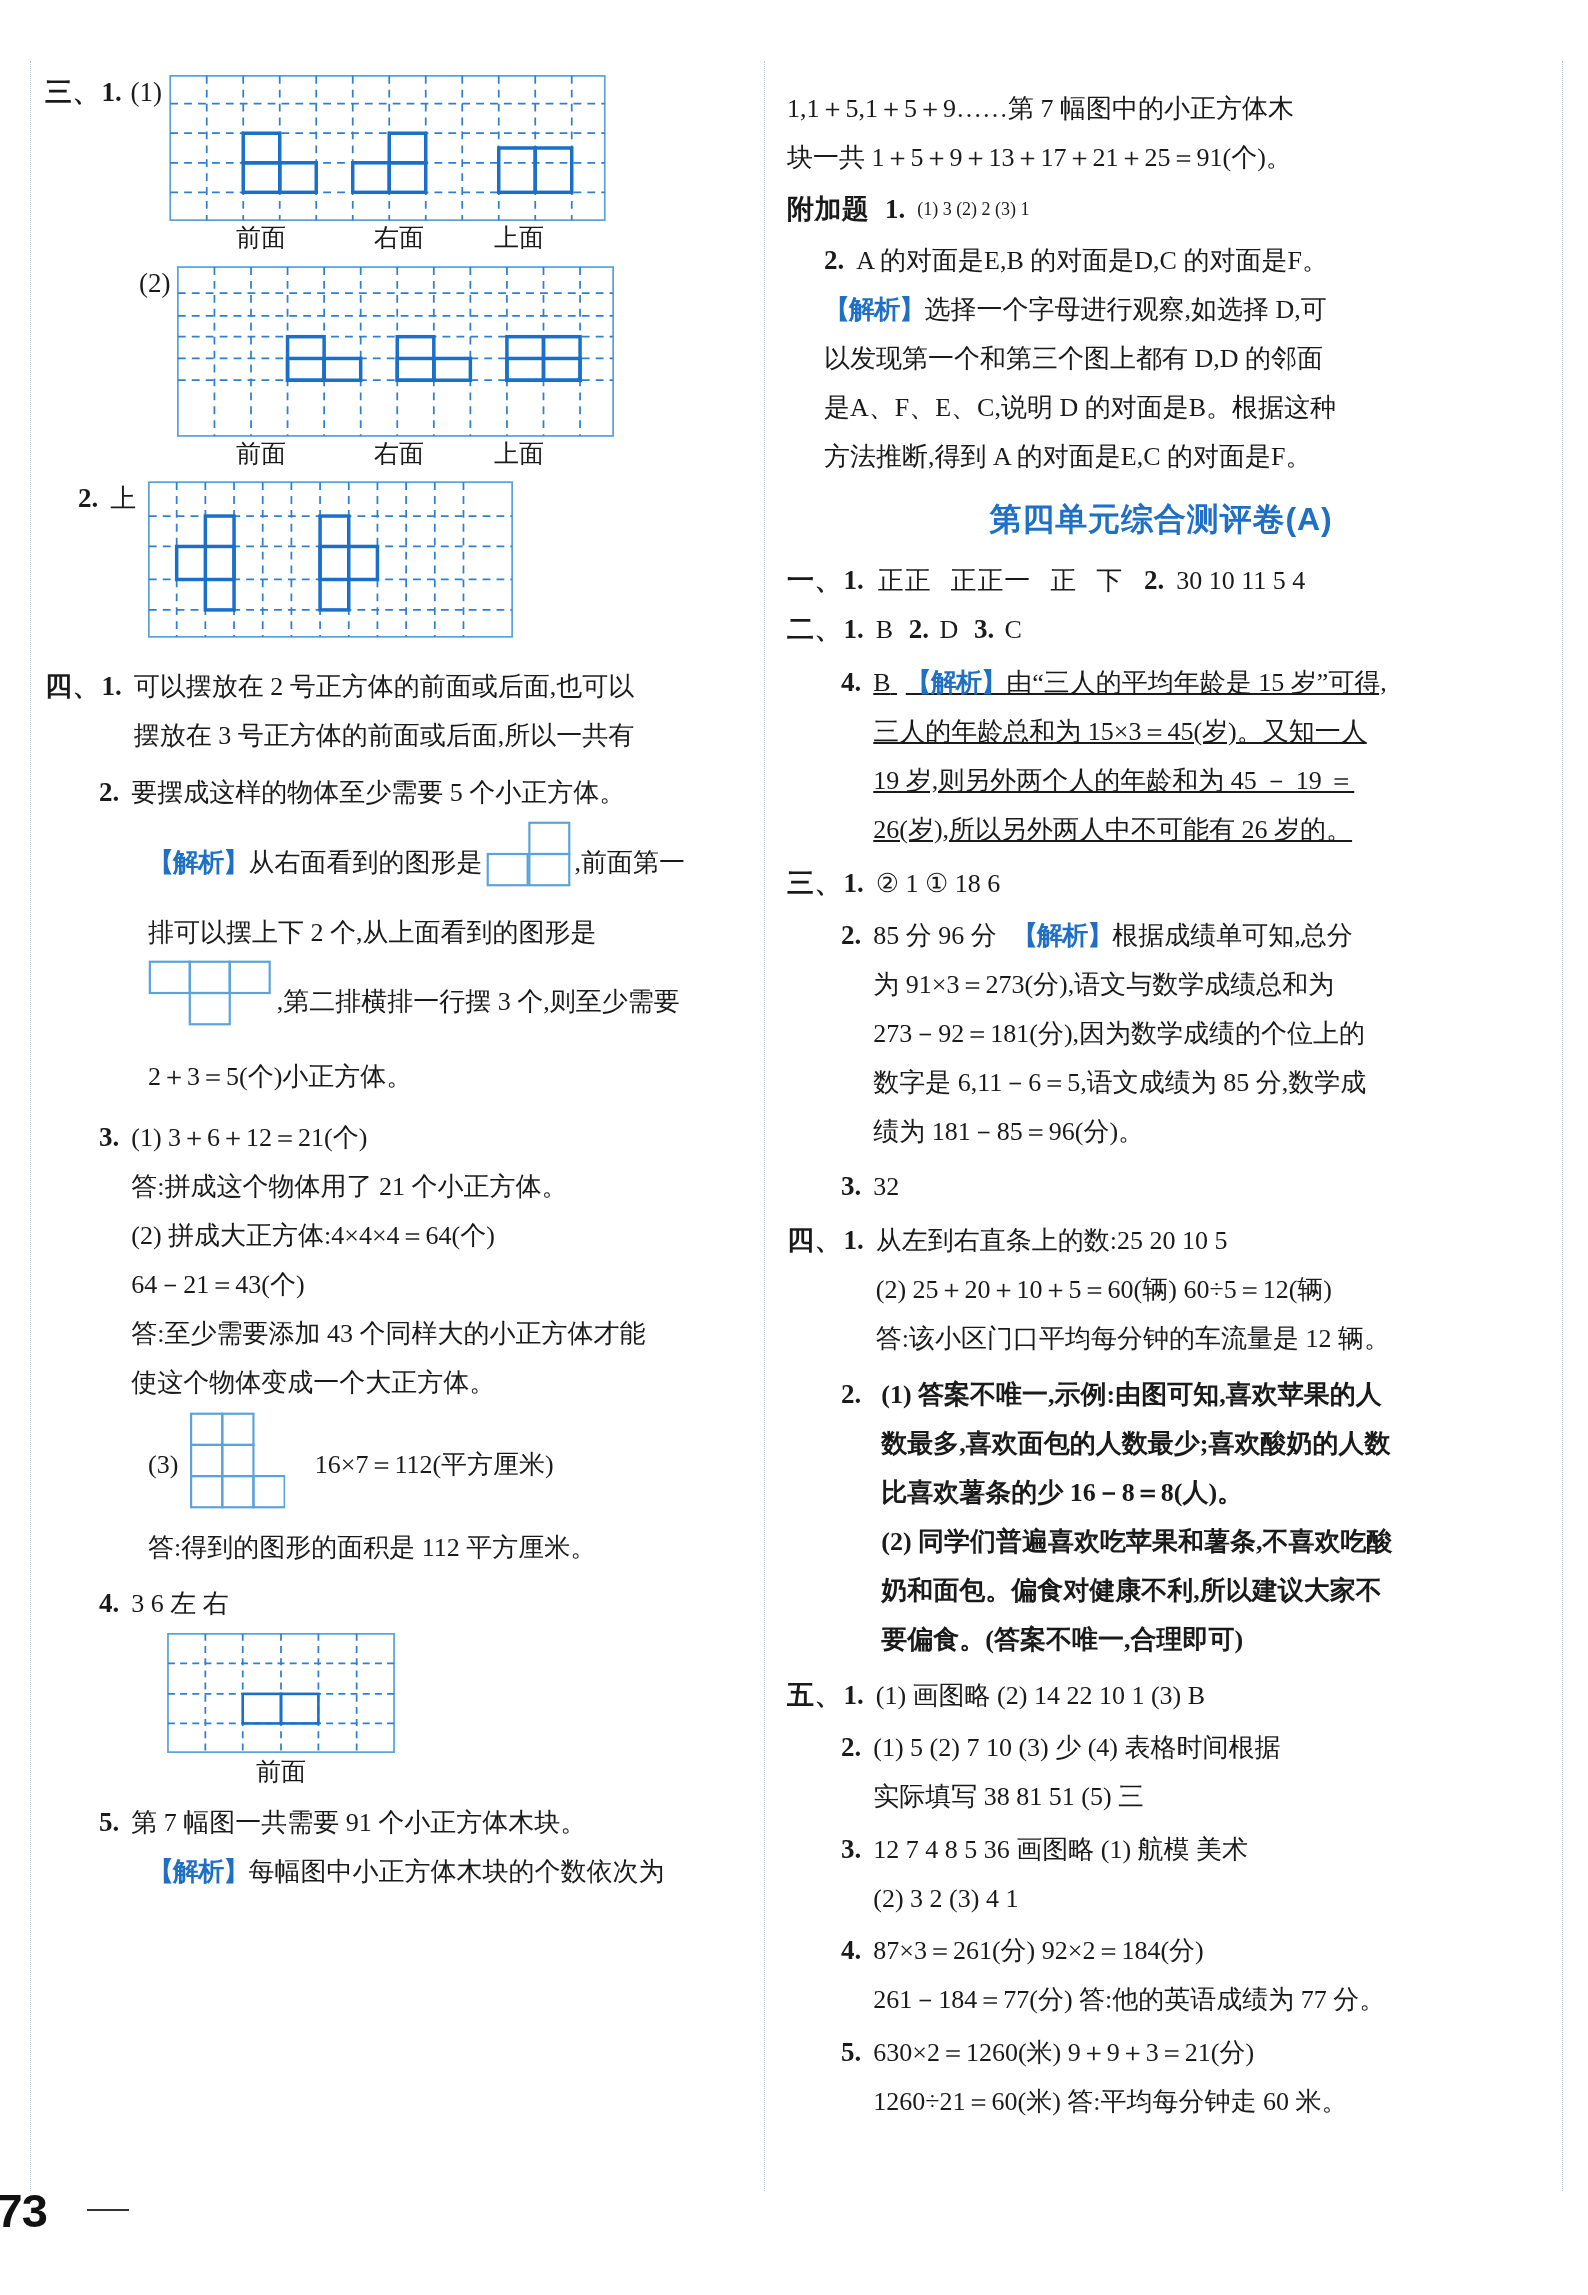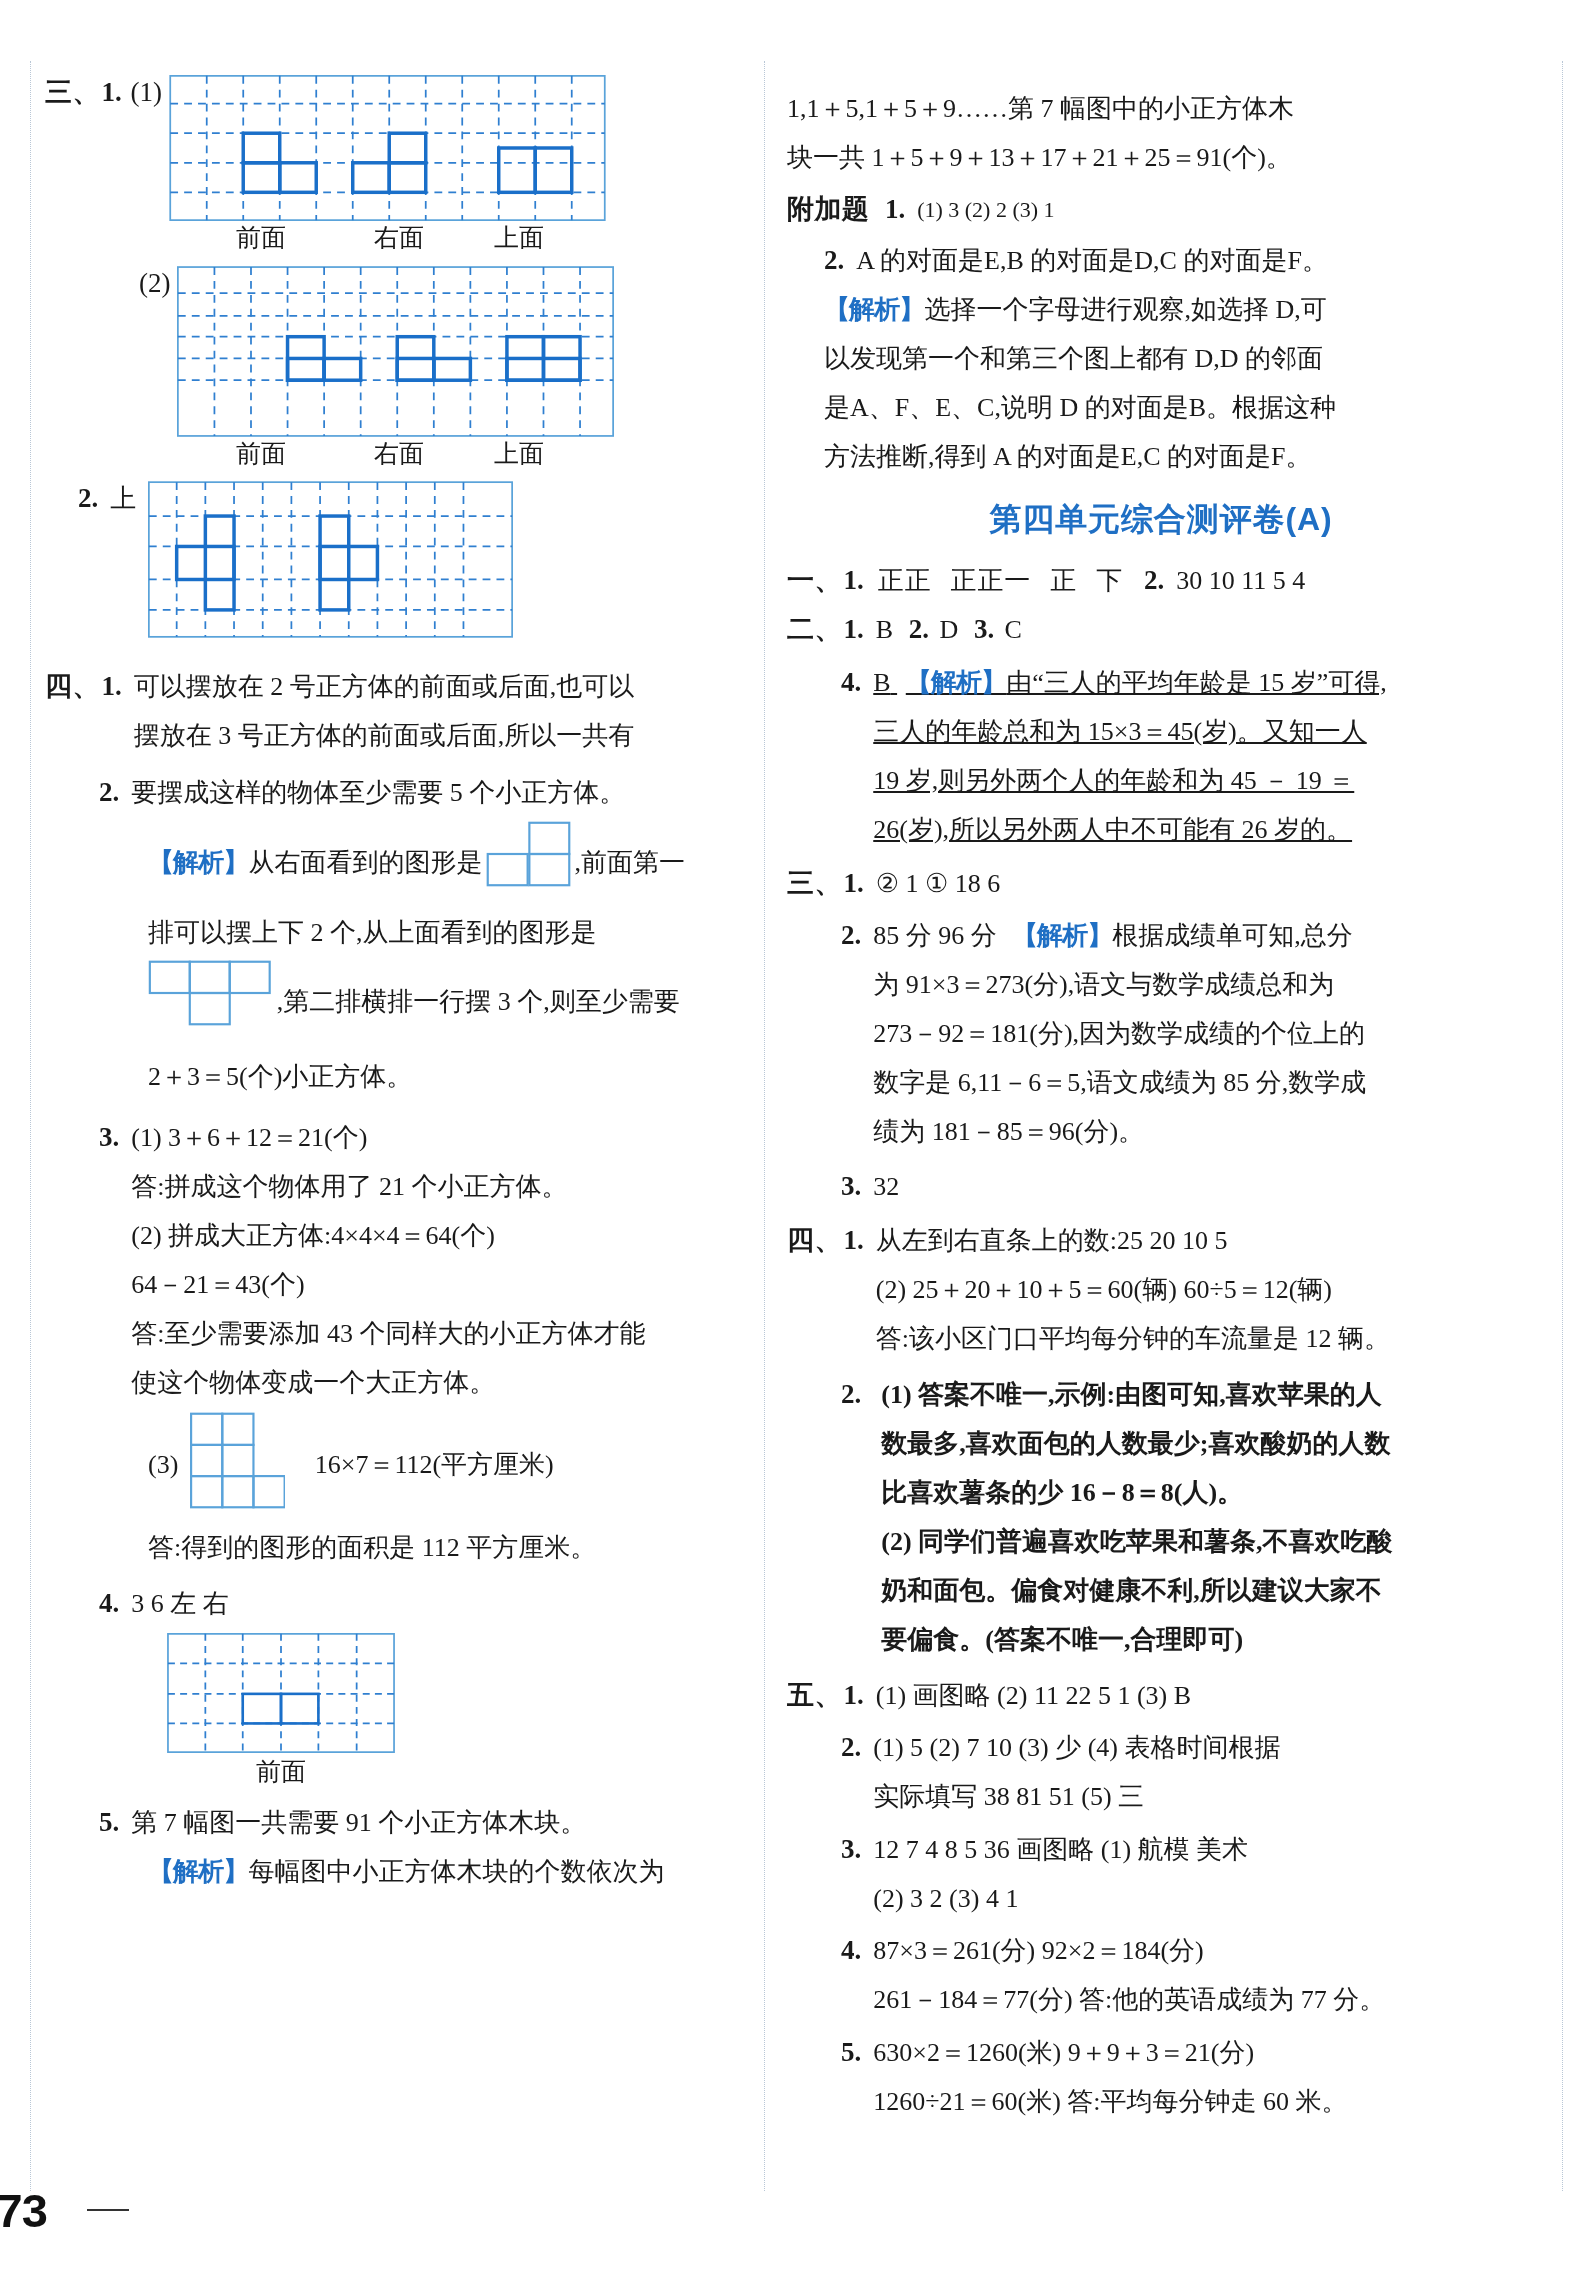--- a/index.html
+++ b/index.html
@@ -382,21 +382,21 @@
     <div class="row" style="margin-top:8.7px;">
       <span class="body-text">
         <span style="display:block;">1,1＋5,1＋5＋9……第 7 幅图中的小正方体木</span>
         <span style="display:block;">块一共 1＋5＋9＋13＋17＋21＋25＝91(个)。</span>
       </span>
     </div>
 
     <div class="row" style="margin-top:3.5px;">
       <span class="sec-label">附加题</span>
       <span class="num-label" style="margin-left:15.7px;">1.</span>
-      <span style="margin-left:12px;font-size:22px;">(1) 3   (2) 2   (3) 1</span>
+      <span style="margin-left:12px;font-size:18px;">(1) 3   (2) 2   (3) 1</span>
     </div>
 
     <div class="row" style="margin-top:1.7px;">
       <span class="num-label" style="margin-left:37px;">2.</span>
       <span class="body-text" style="margin-left:12px;">A 的对面是E,B 的对面是D,C 的对面是F。</span>
     </div>
 
     <div class="row">
       <span class="body-text" style="margin-left:37px;">
         <span class="jiexi">【解析】</span><span>选择一个字母进行观察,如选择 D,可</span>
@@ -481,21 +481,21 @@
         <span style="display:block;">比喜欢薯条的少 16－8＝8(人)。</span>
         <span style="display:block;">(2) 同学们普遍喜欢吃苹果和薯条,不喜欢吃酸</span>
         <span style="display:block;">奶和面包。偏食对健康不利,所以建议大家不</span>
         <span style="display:block;">要偏食。(答案不唯一,合理即可)</span>
       </span>
     </div>
 
     <div class="row" style="margin-top:7px;">
       <span class="sec-label">五、</span>
       <span class="num-label" style="margin-left:1.7px;">1.</span>
-      <span class="body-text" style="margin-left:12px;">(1) 画图略   (2) 11   22   5   1   (3) B</span>
+      <span class="body-text" style="margin-left:12px;">(1) 画图略   (2) 14   22   10   1   (3) B</span>
     </div>
 
     <div class="row" style="margin-top:3.5px;">
       <span class="num-label" style="margin-left:54px;">2.</span>
       <span class="body-text" style="margin-left:12px;">
         <span style="display:block;">(1) 5   (2) 7   10   (3) 少   (4) 表格时间根据</span>
         <span style="display:block;">实际填写  38   81   51   (5) 三</span>
       </span>
     </div>
 

